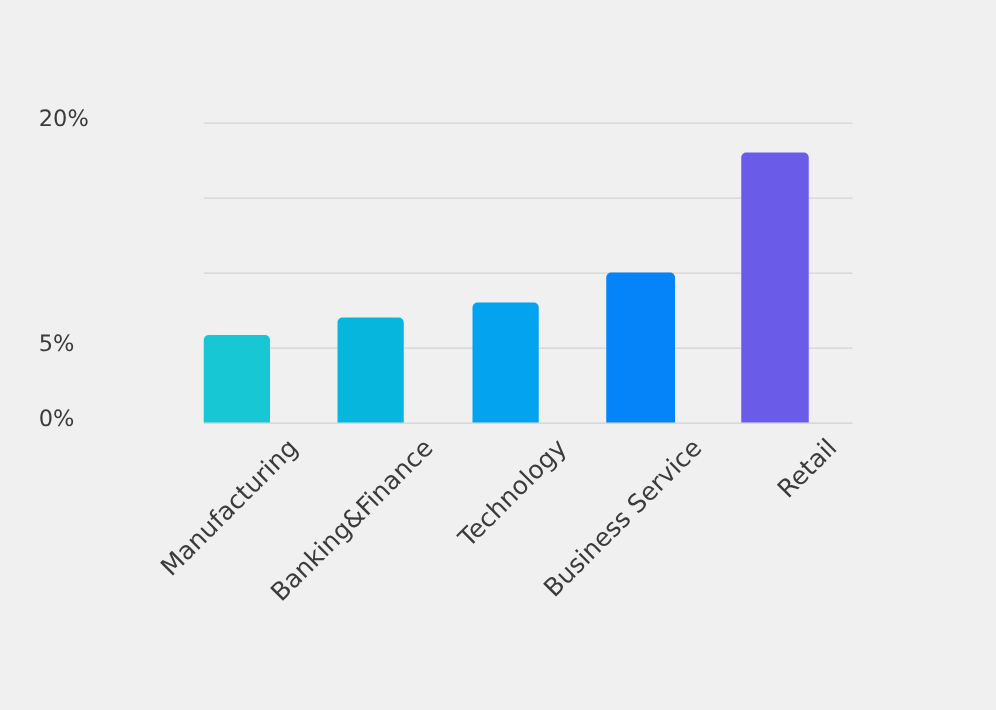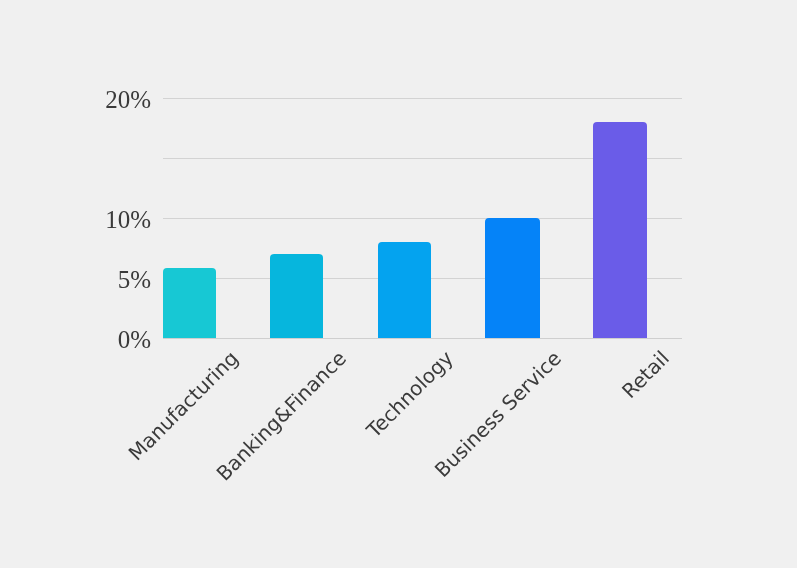--- a/index.html
+++ b/index.html
@@ -39,26 +39,25 @@
   .gridline.baseline {
     background: #cfcfcf;
     height: 1px;
   }
 
   
   .ytick {
     position: absolute;
     right: 0;
     width: 120px;
-    text-align: right;
-    font-size: 25px;
+    text-align: left;
+    font-size: 18px;
     color: #3b3b3b;
     letter-spacing: 0px;
     line-height: 1;
-    font-family: Liberation Serif, serif;
   }
   #y-axis-labels {
     position: absolute;
     left: 20px;
     top: 98px;
     width: 131px;
     height: 240px;
   }
 
   
@@ -87,21 +86,20 @@
     text-align: right;
   }
 </style>
 </head>
 <body style="background: rgb(240, 240, 240);">
 
 <div id="chart-root">
 
   <div id="y-axis-labels">
     <div class="ytick" style="top:-11px;">20%</div>
-    <div class="ytick" style="top:109px;">10%</div>
     <div class="ytick" style="top:169px;">5%</div>
     <div class="ytick" style="top:229px;">0%</div>
   </div>
 
   <div id="plot-area">
     <div class="gridline" style="top: 0px; background: rgb(211, 211, 211);"></div>
     <div class="gridline" style="top: 60px; background: rgb(211, 211, 211);"></div>
     <div class="gridline" style="top: 120px; background: rgb(211, 211, 211);"></div>
     <div class="gridline" style="top: 180px; background: rgb(211, 211, 211);"></div>
     <div class="gridline baseline" style="top:240px;"></div>

